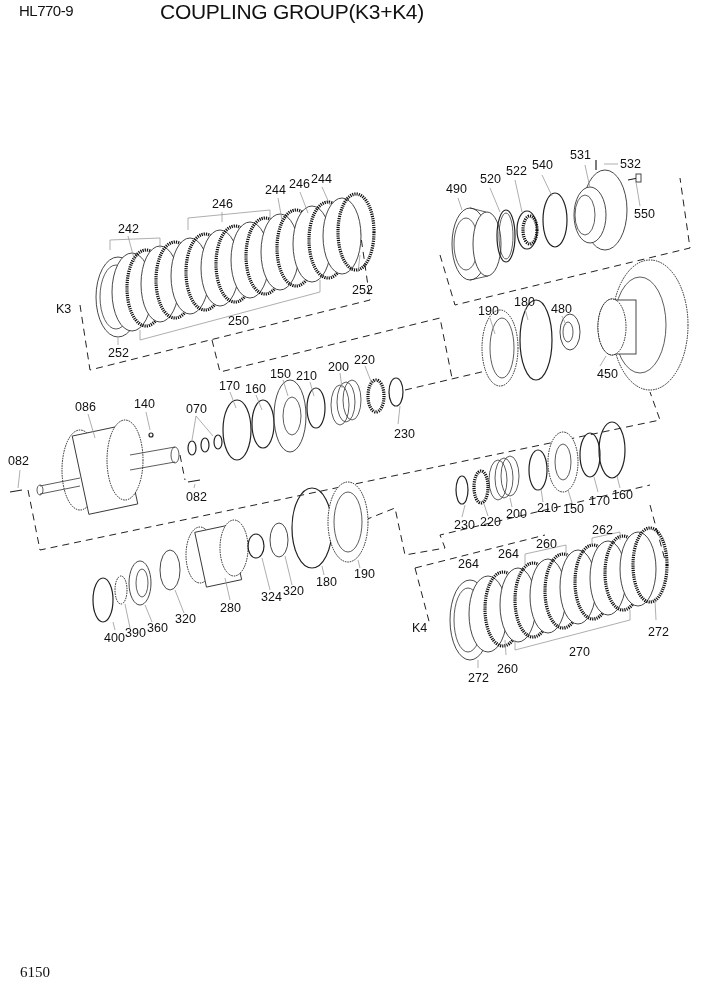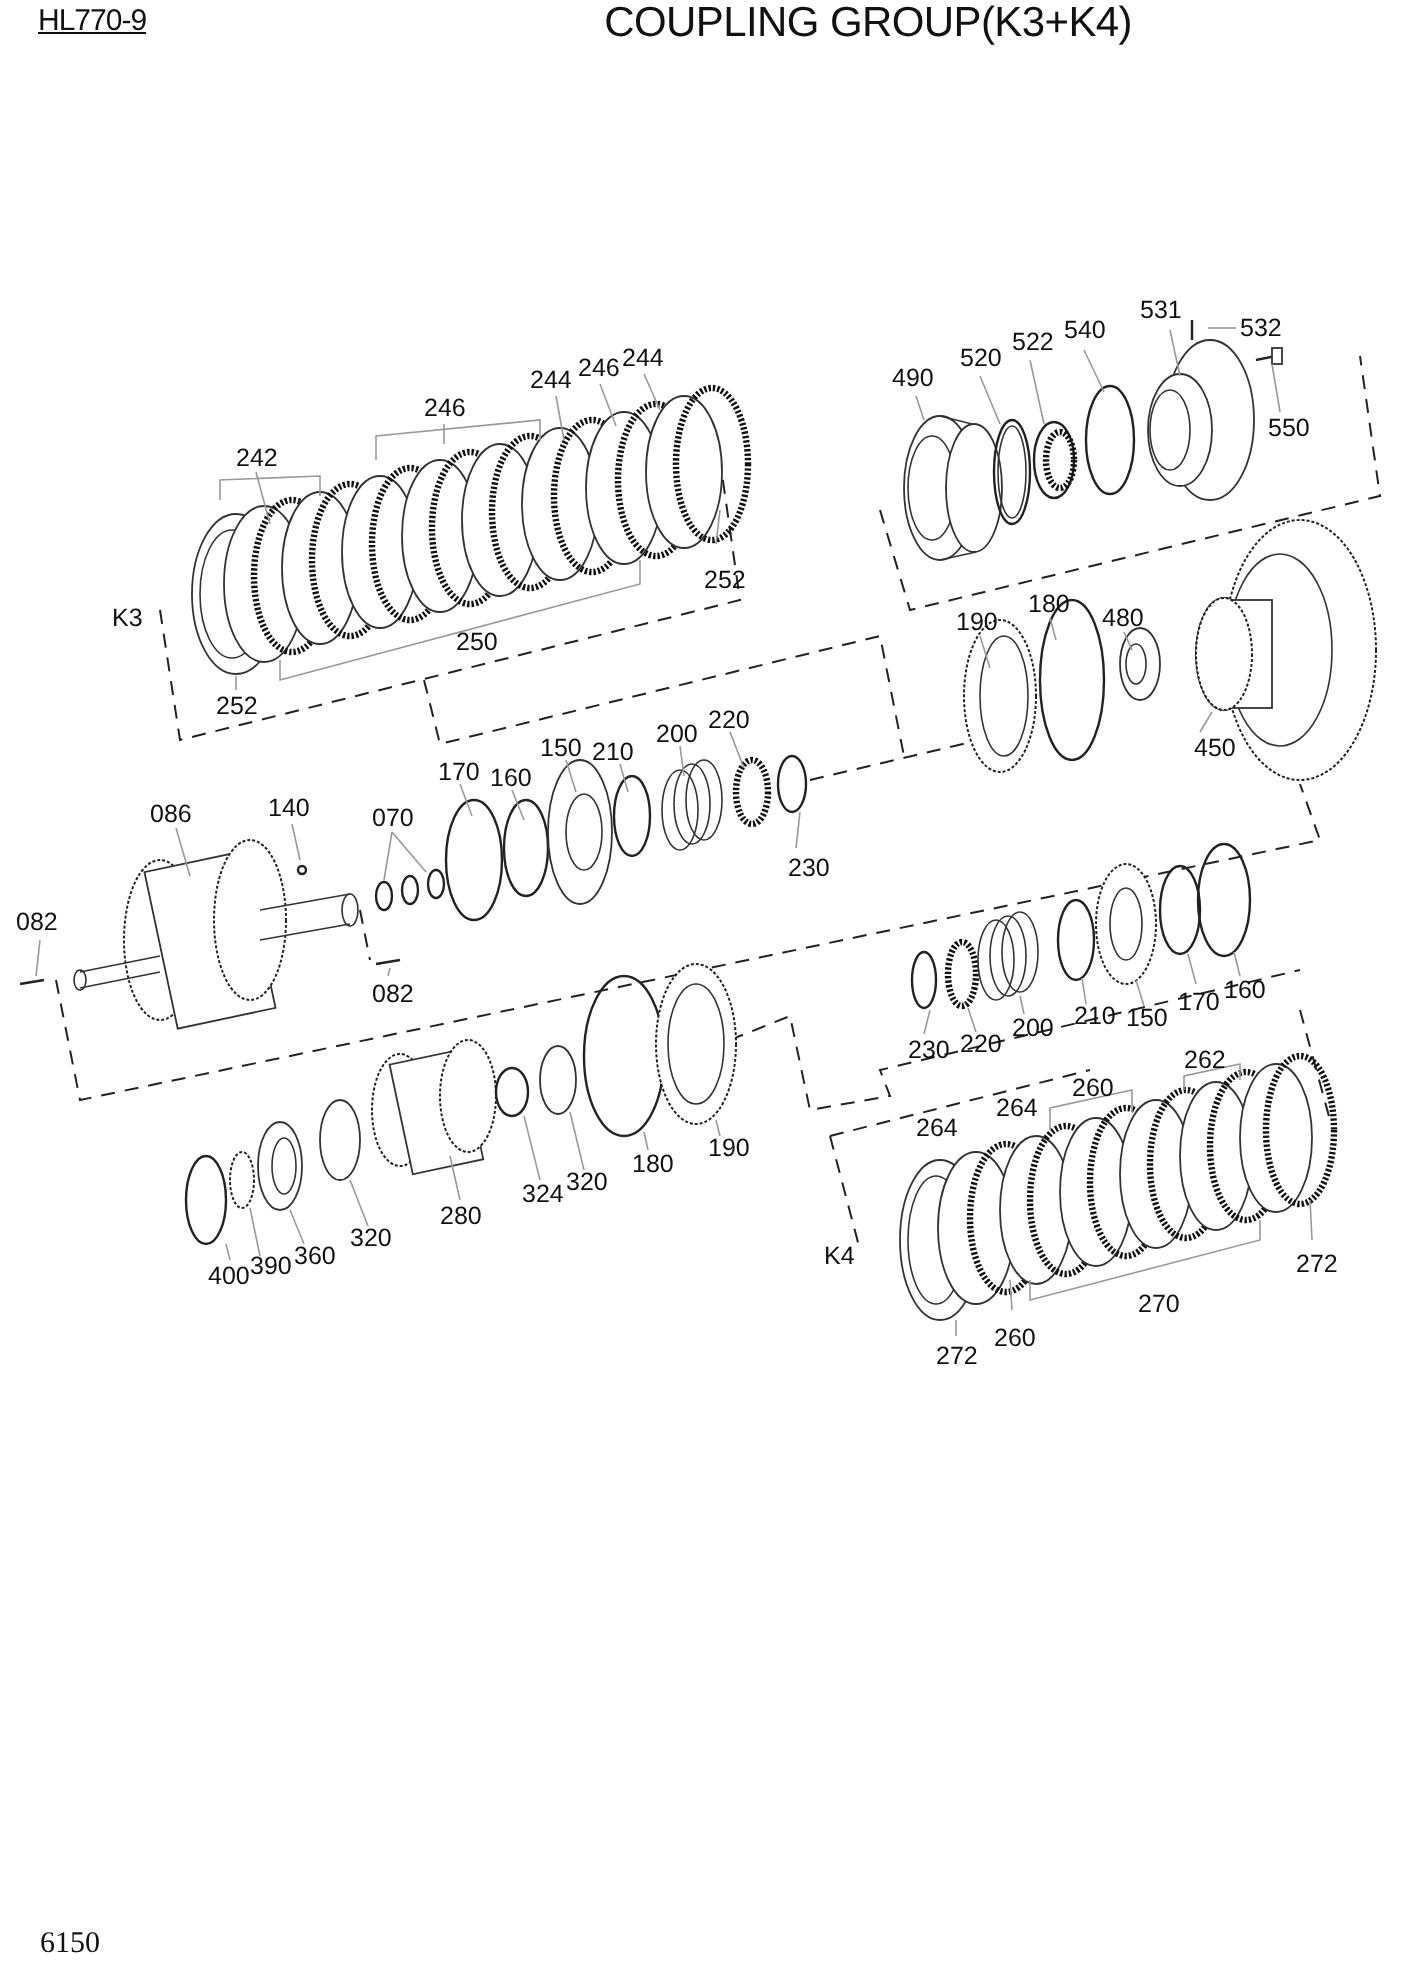--- a/index.html
+++ b/index.html
@@ -1,18 +1,18 @@
 <!DOCTYPE html>
 <html><head>
 <meta charset="utf-8">
 <style>
   html,body{margin:0;padding:0;background:#fff;}
   body{width:702px;height:992px;position:relative;overflow:hidden;font-family:"Liberation Sans",sans-serif;color:#111;}
-  .model{position:absolute;left:19px;top:2px;font-size:15px;letter-spacing:-0.5px;text-decoration:underline;}
-  .title{position:absolute;left:0;width:566px;top:0px;text-align:right;font-size:21px;letter-spacing:-0.3px;padding-left:18px;box-sizing:border-box;}
+  .model{position:absolute;left:19px;top:2px;font-size:15px;letter-spacing:-0.5px;}
+  .title{position:absolute;left:0;width:566px;top:0px;text-align:center;font-size:21px;letter-spacing:-0.3px;padding-left:18px;box-sizing:border-box;}
   .page{position:absolute;left:20px;top:964px;font-size:15px;font-family:Liberation Serif, serif;}
   svg.diagram{position:absolute;left:0;top:0;}
   .lbl{font-family:"Liberation Sans",sans-serif;font-size:12.5px;fill:#111;}
   .lead{stroke:#999;stroke-width:0.8;fill:none;}
   .dash{stroke:#222;stroke-width:1;fill:none;stroke-dasharray:7 5;}
   .ring{stroke:#222;fill:none;stroke-width:1.2;}
   .thin{stroke:#333;fill:none;stroke-width:0.8;}
   .dark{stroke:#111;fill:none;stroke-width:3.2;stroke-dasharray:1.2 1;}
   .plate{stroke:#333;fill:#fff;stroke-width:0.9;}
   .gear{stroke:#222;fill:#fff;stroke-width:1;stroke-dasharray:1.5 1;}

